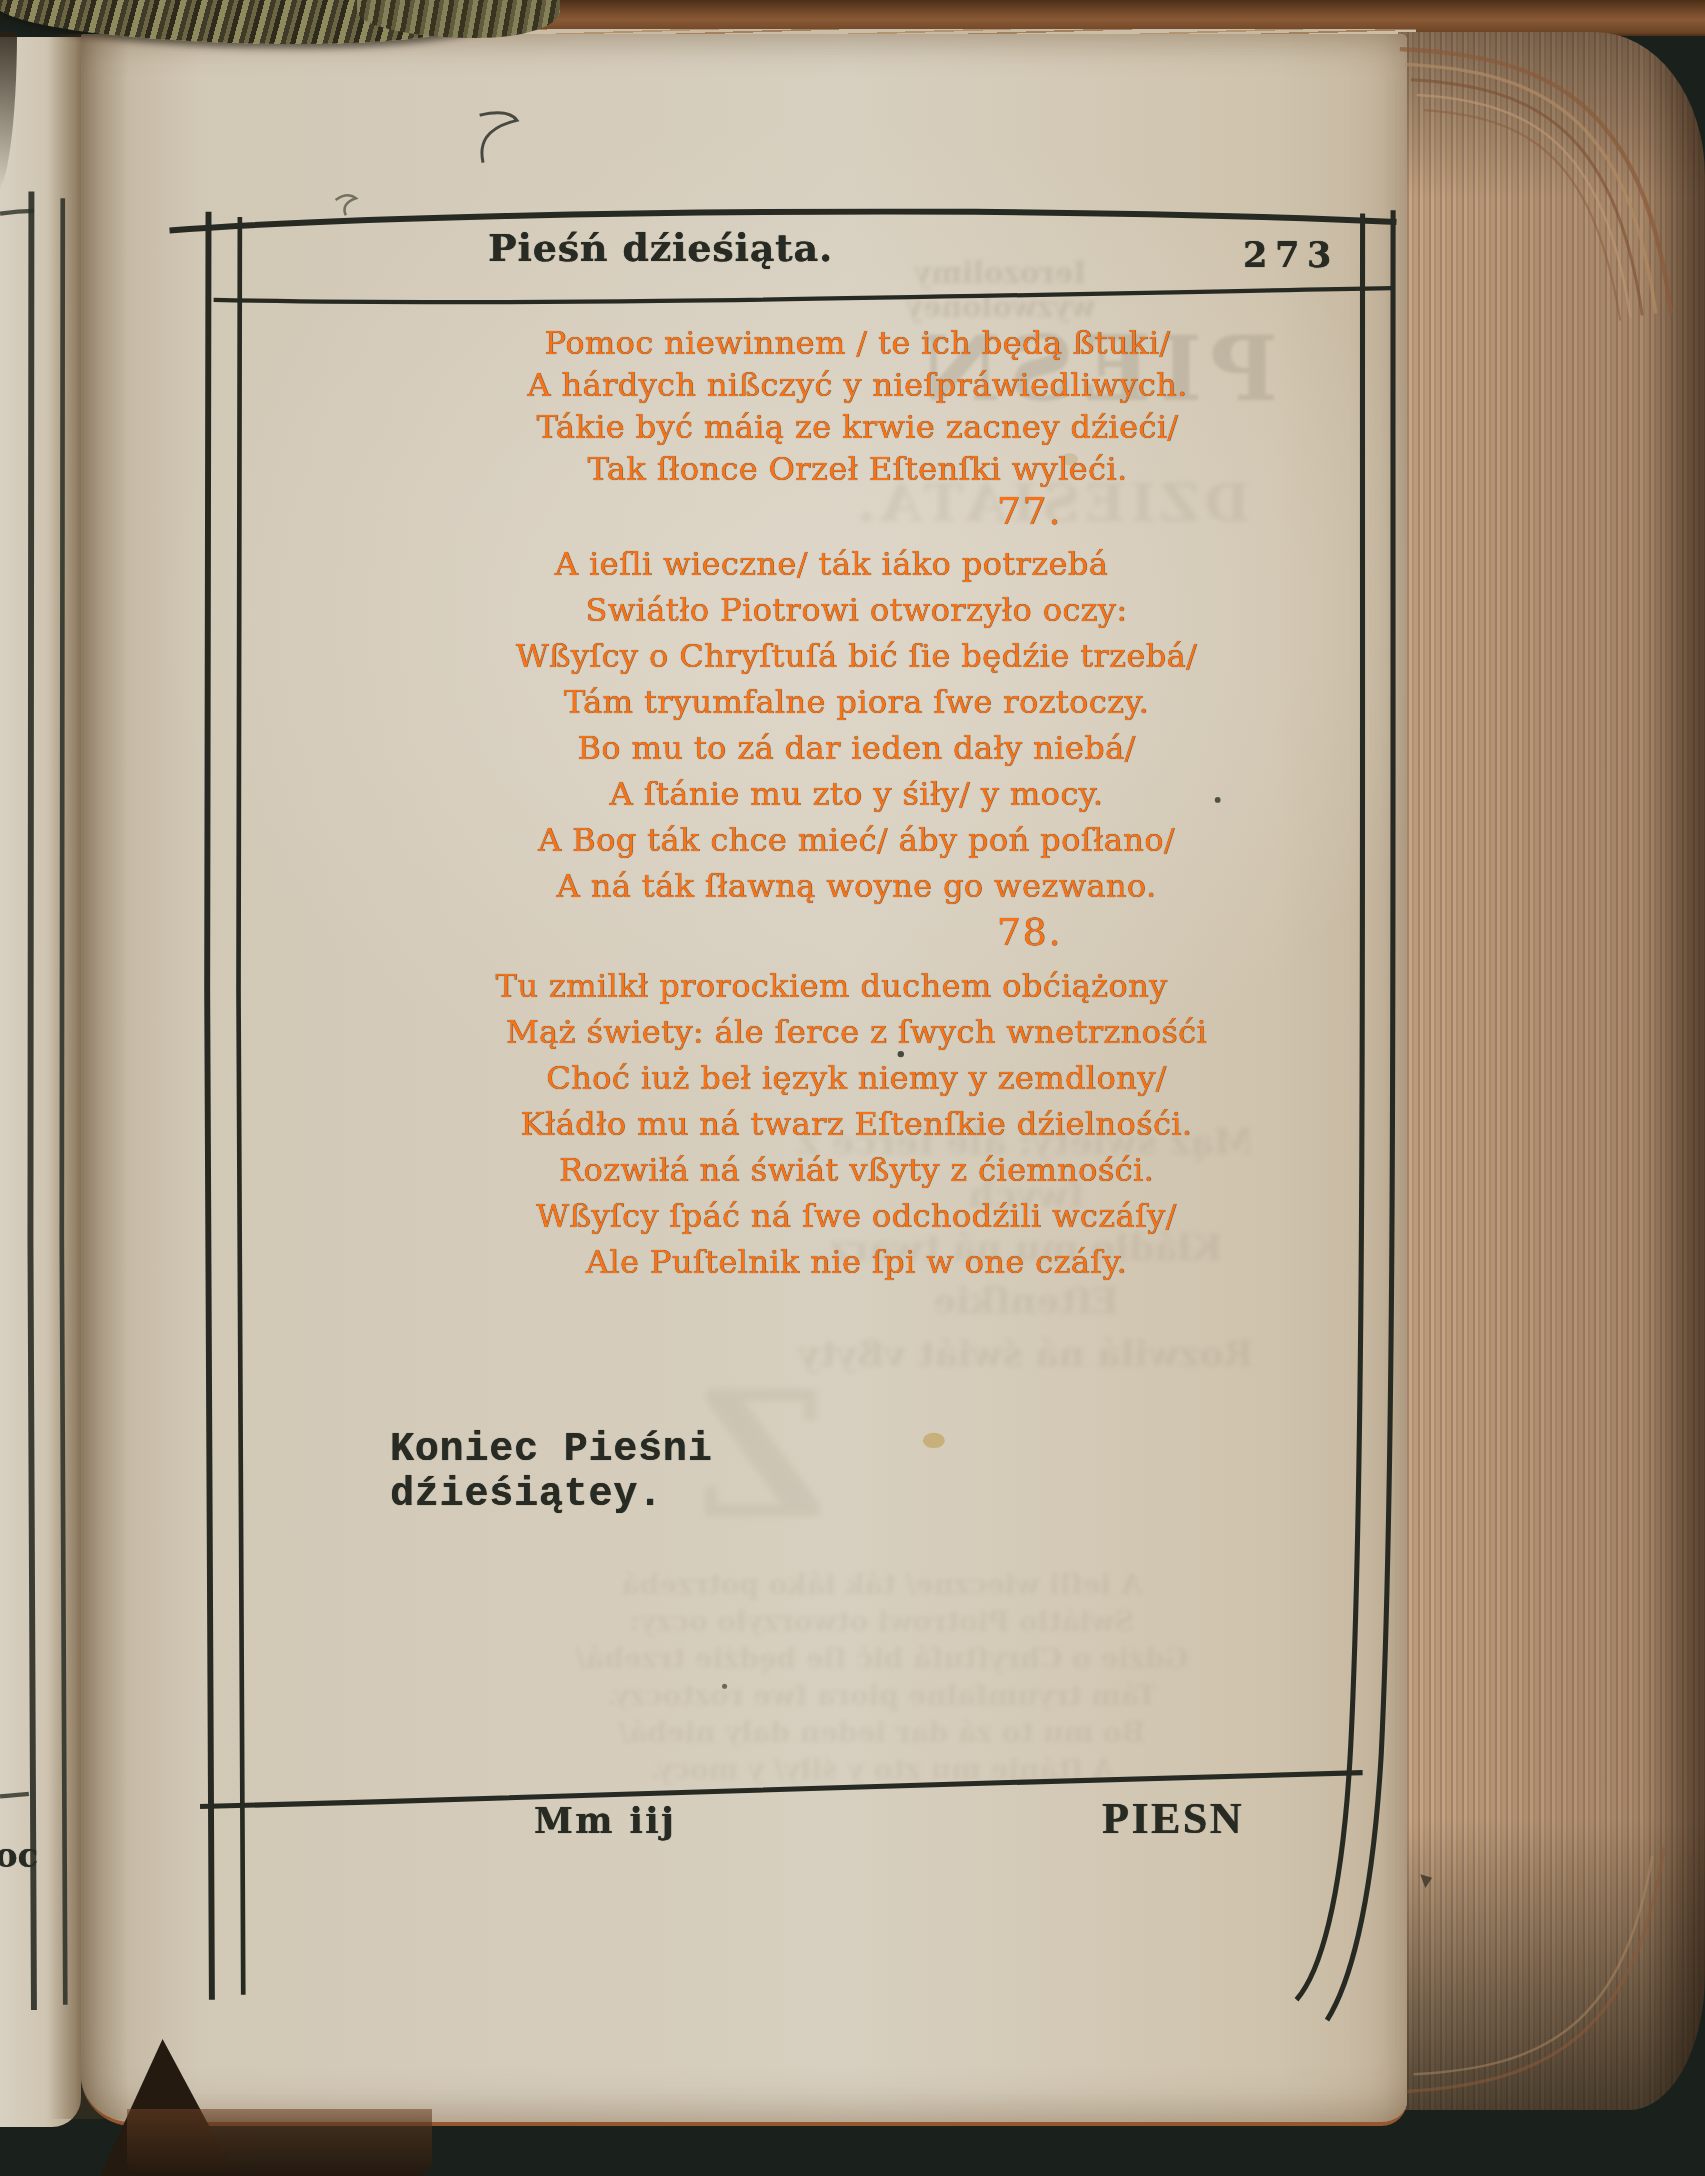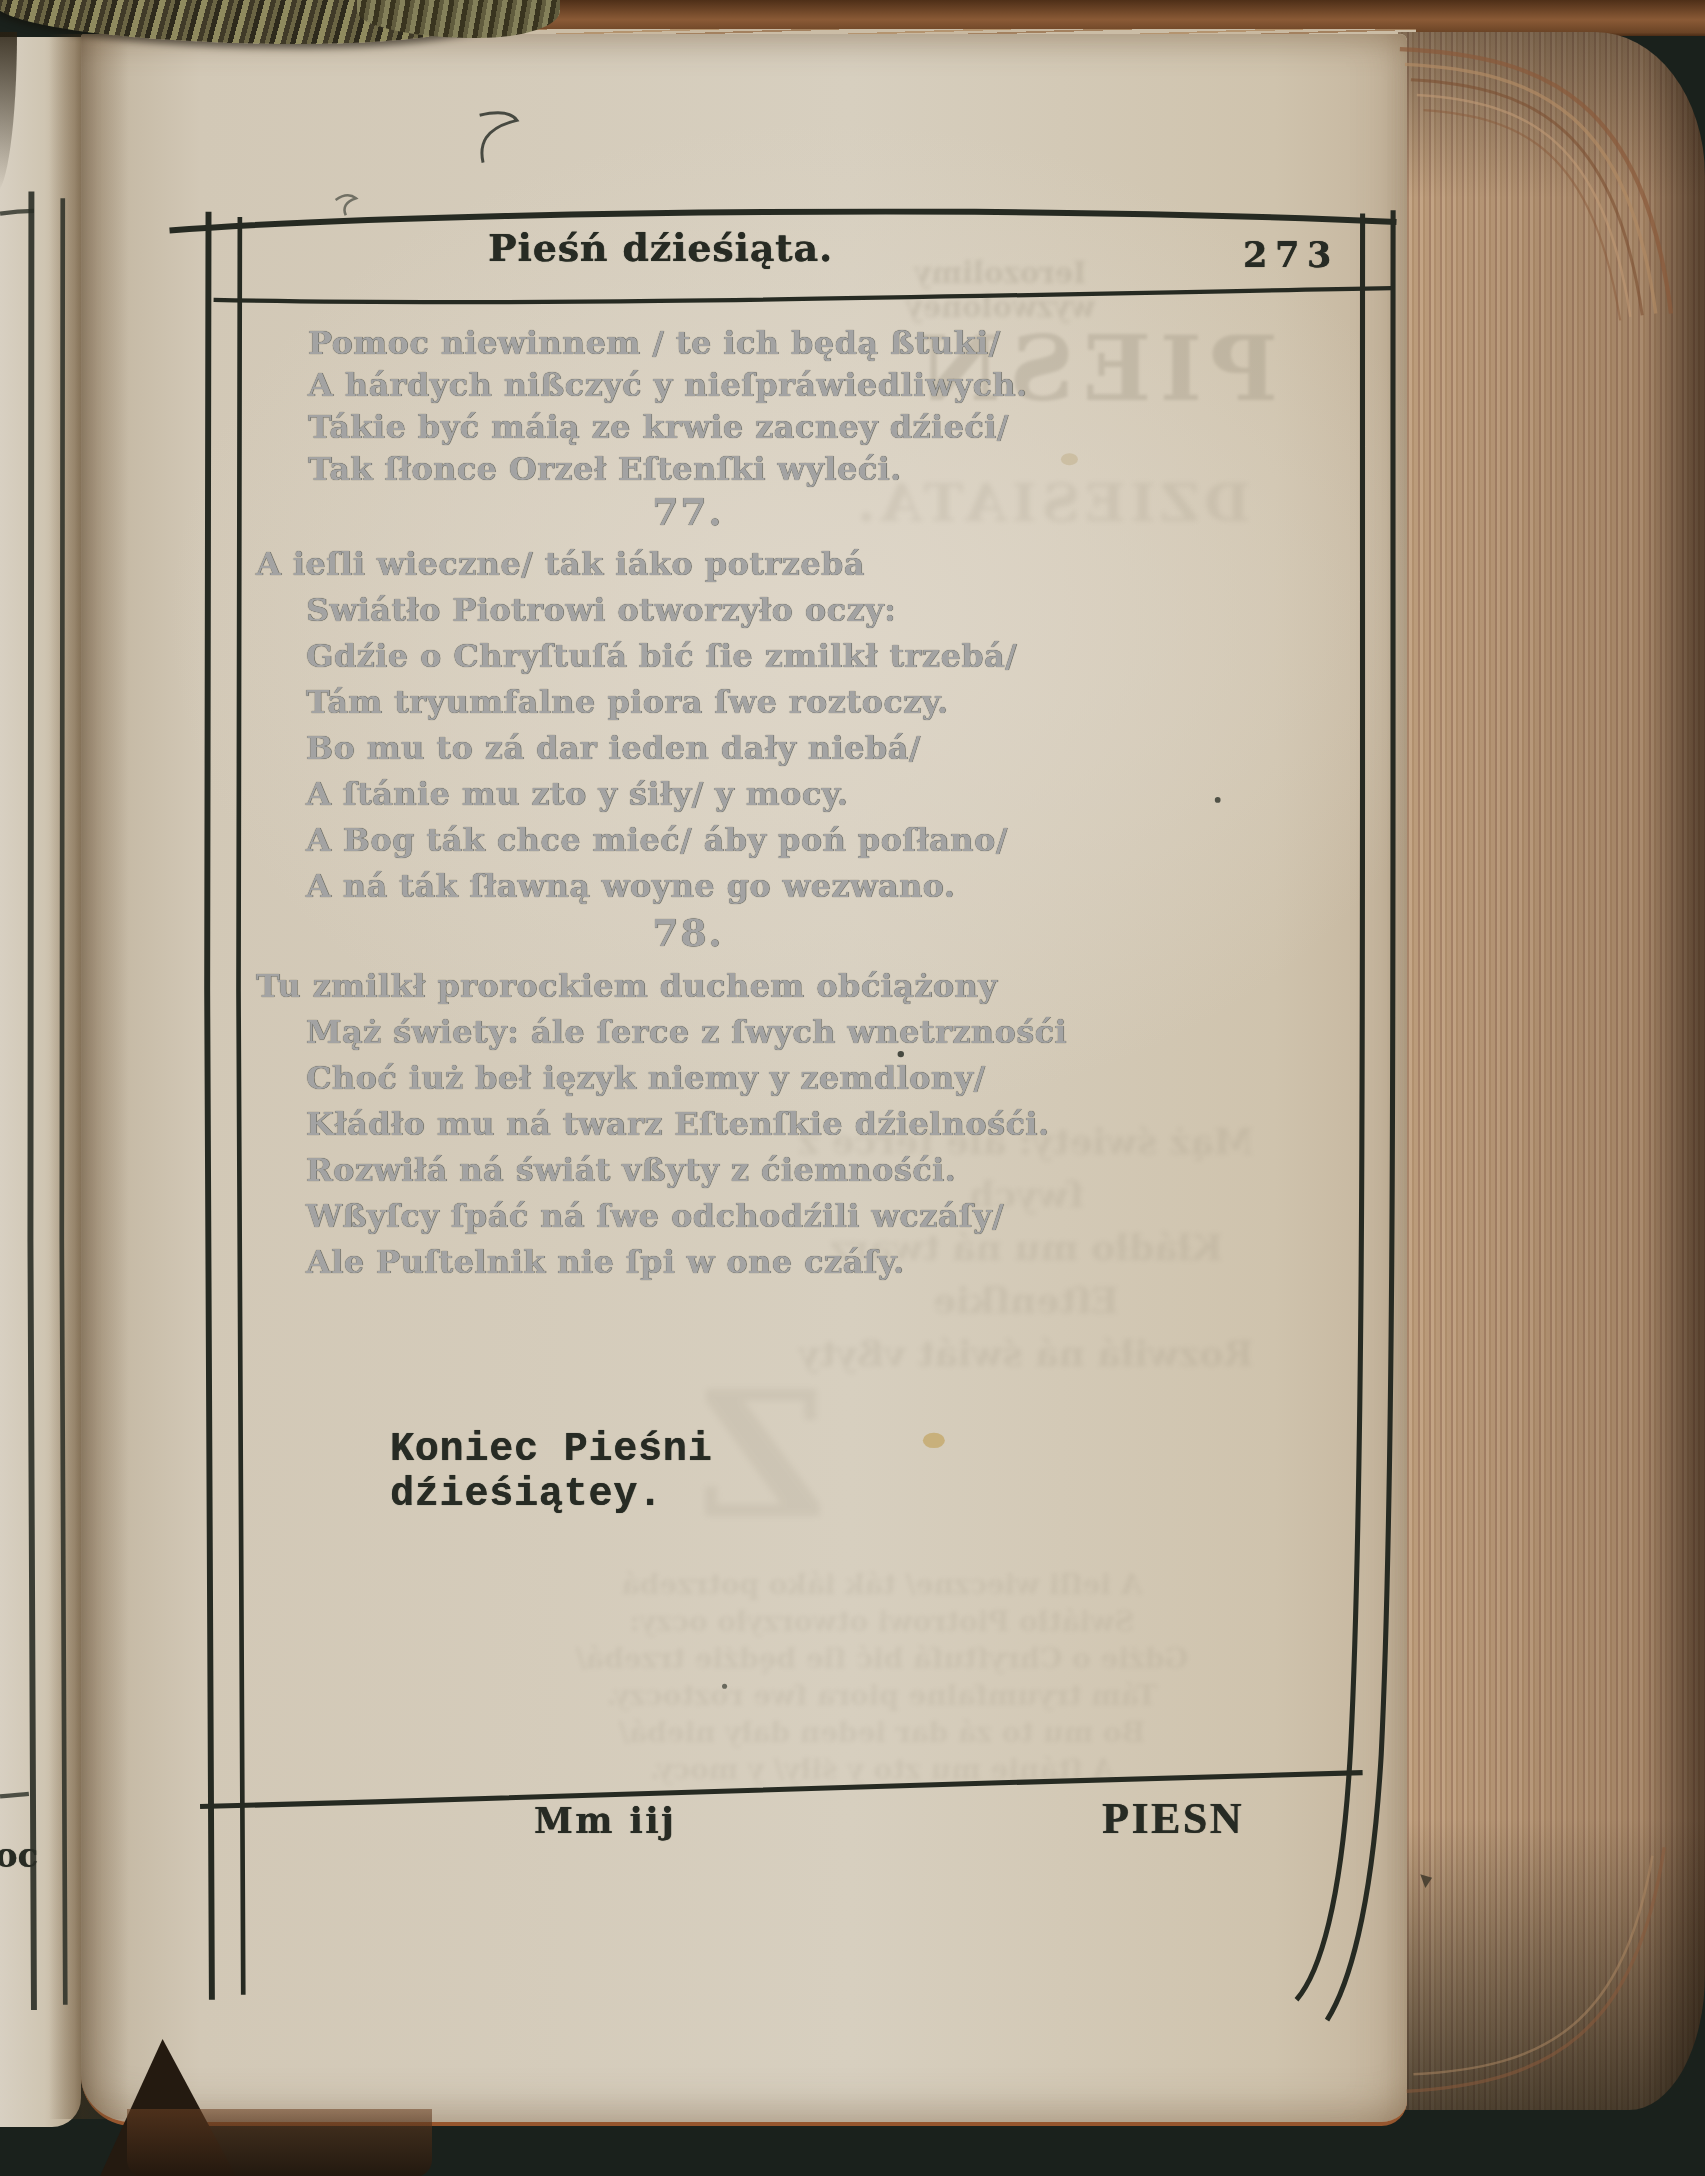--- a/index.html
+++ b/index.html
@@ -56,23 +56,23 @@
   .g-init{left:661px;top:1353px;width:203px;font-size:174px;opacity:.10;filter:blur(3.4px);}
   .g-low{left:509px;top:1566px;width:746px;font-size:28px;line-height:37px;opacity:.11;}
   .ghost div{position:static;}
 
   
   .ink{color:#272b24;font-weight:700;z-index:5;
     text-shadow:0 0 0.8px rgba(35,40,30,.85),0.4px 0 0 rgba(35,40,30,.5);}
   .header-title{left:470px;top:225px;width:381px;font-size:38px;text-align:center;letter-spacing:0.8px;}
   .pageno{left:1214px;top:234px;width:127px;font-size:35px;letter-spacing:7.6px;text-align:left;margin-left:29px;}
   .textcol{left:81px;top:324px;width:1326px;z-index:5;}
-  .textcol .row{position:relative;font-size:32px;font-weight:700;color:#a3a3a3;
+  .textcol .row{position:relative;font-size:32px;font-weight:400;color:#f97316;
     text-shadow:0 0 0.8px rgba(35,40,30,.85),0.4px 0 0 rgba(35,40,30,.5);
-    height:46px;line-height:39px;padding-left:225px;white-space:nowrap;letter-spacing:0.4px;}
+    height:46px;line-height:39px;padding-left:225px;white-space:nowrap;letter-spacing:0.4px;text-align:center;}
   .textcol .row.sz76{height:42px;padding-left:227px;}
   .textcol .row.first{padding-left:175px;}
   .textcol .row.num{height:53px;padding-left:571px;font-size:38px;letter-spacing:1.7px;}
   .textcol .row.num2{height:54px;}
   .closing{left:390px;top:1427px;width:509px;font-size:40px;text-align:left;letter-spacing:0.8px;font-family:Liberation Mono, monospace;}
   .signature{left:534px;top:1800px;width:186px;font-size:35px;letter-spacing:2.5px;}
   .catchword{left:1102px;top:1793px;width:186px;font-size:44px;letter-spacing:2.5px;
     font-family:"Liberation Serif","DejaVu Serif",serif;}
   .left-frag{left:-5.1px;top:1798px;width:51px;font-size:34px;font-weight:700;color:#272b24;z-index:5;
     text-shadow:0 0 0.8px rgba(35,40,30,.85);}
@@ -154,21 +154,21 @@
   <div class="ink pageno">273</div>
 
   <div class="textcol">
     <div class="row sz76">Pomoc niewinnem / te ich będą ßtuki/</div>
     <div class="row sz76">A hárdych nißczyć y nieſpráwiedliwych.</div>
     <div class="row sz76">Tákie być máią ze krwie zacney dźieći/</div>
     <div class="row sz76">Tak ſłonce Orzeł Eſtenſki wyleći.</div>
     <div class="row num">77.</div>
     <div class="row first">A ieſli wieczne/ ták iáko potrzebá</div>
     <div class="row cont">Swiátło Piotrowi otworzyło oczy:</div>
-    <div class="row cont">Gdźie o Chryſtuſá bić ſie zmilkł trzebá/</div>
+    <div class="row cont">Wßyſcy o Chryſtuſá bić ſie będźie trzebá/</div>
     <div class="row cont">Tám tryumfalne piora ſwe roztoczy.</div>
     <div class="row cont">Bo mu to zá dar ieden dały niebá/</div>
     <div class="row cont">A ſtánie mu zto y śiły/ y mocy.</div>
     <div class="row cont">A Bog ták chce mieć/ áby poń poſłano/</div>
     <div class="row cont">A ná ták ſławną woyne go wezwano.</div>
     <div class="row num num2">78.</div>
     <div class="row first">Tu zmilkł prorockiem duchem obćiążony</div>
     <div class="row cont">Mąż świety: ále ſerce z ſwych wnetrznośći</div>
     <div class="row cont">Choć iuż beł ięzyk niemy y zemdlony/</div>
     <div class="row cont">Kłádło mu ná twarz Eſtenſkie dźielnośći.</div>

